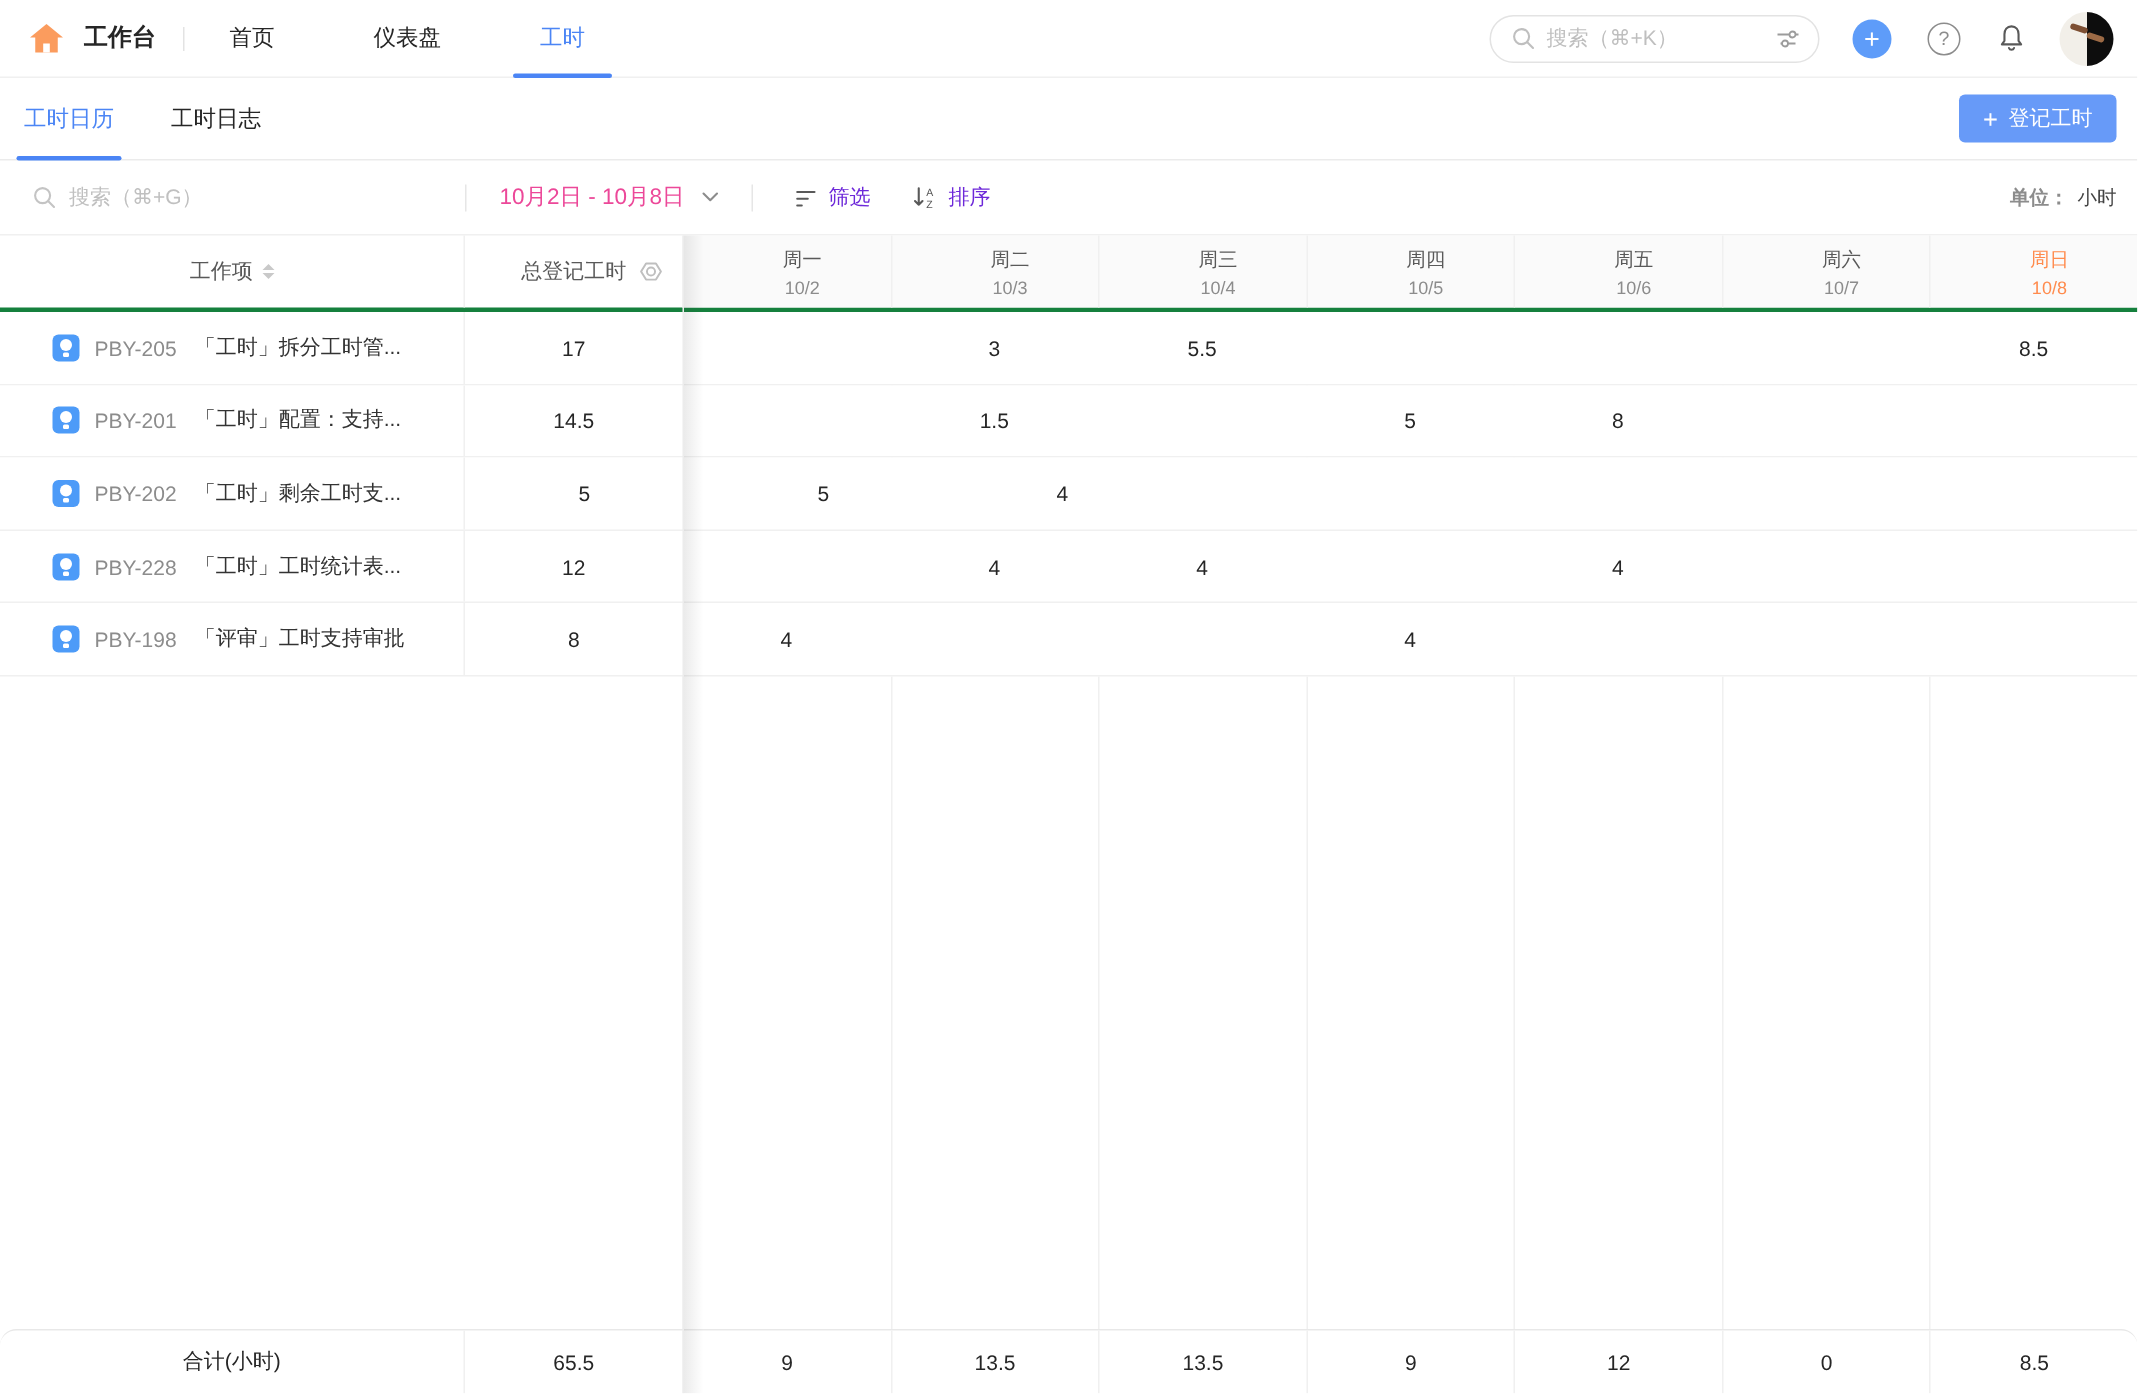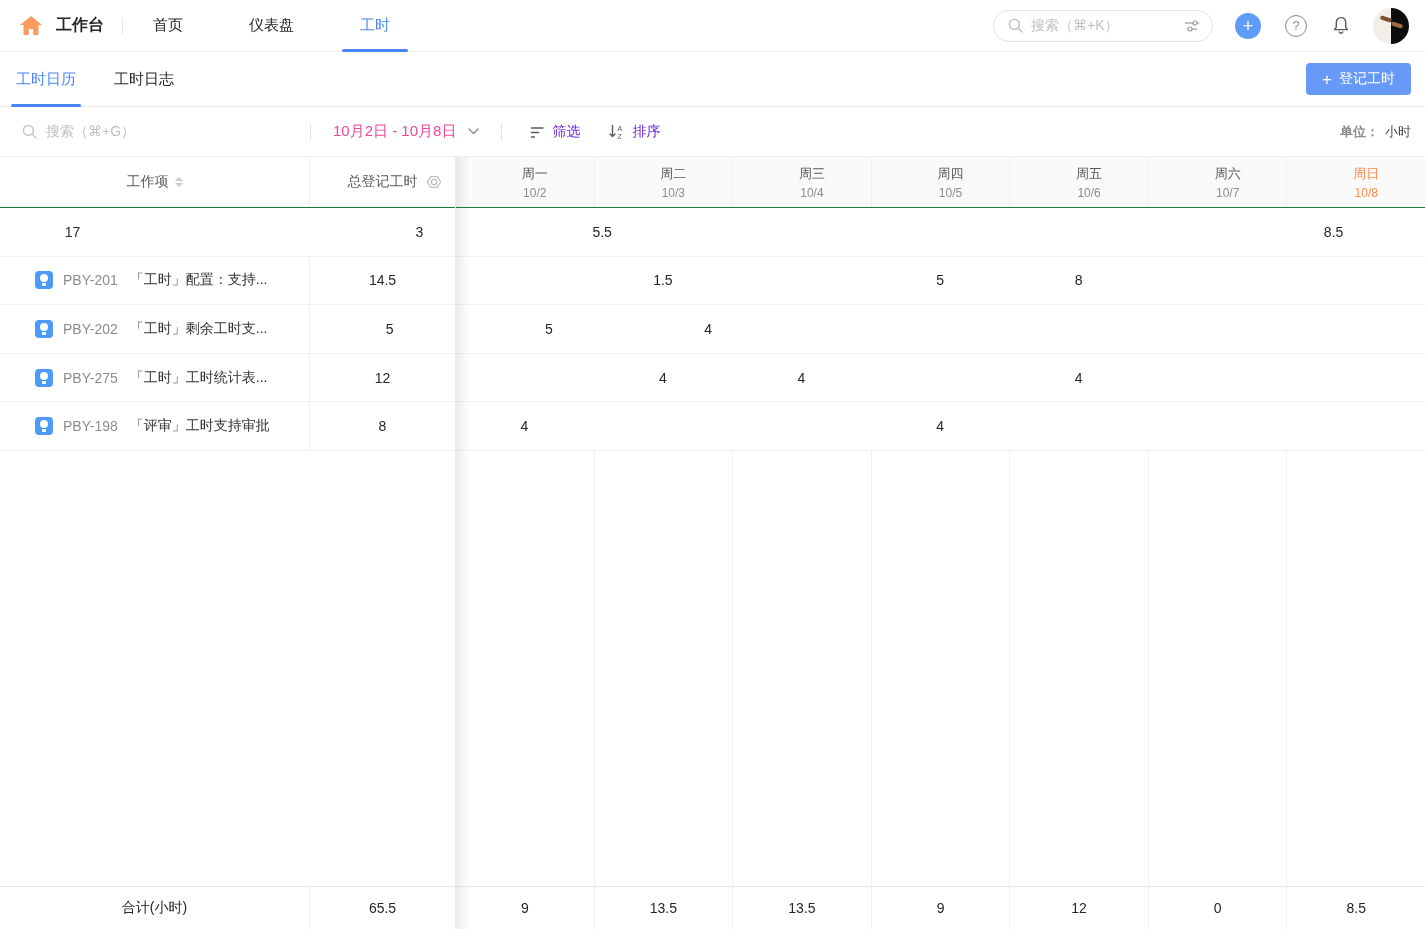--- a/index.html
+++ b/index.html
@@ -45,21 +45,21 @@
   .tb-action svg { margin-right:7px; }
   .unit { margin-left:auto; font-size:13px; }
   .unit .lab { color:#8c8c8c;font-weight:bold; }
   .unit .val { color:#434343; margin-left:6px; }
 
   
   .table { flex:1; display:flex; flex-direction:column; position:relative; min-height:0; }
   .frozen-shadow { position:absolute; left:455px; top:0; bottom:0; width:14px; pointer-events:none; z-index:5;
       background:linear-gradient(90deg, rgba(60,60,60,0.10), rgba(60,60,60,0)); border-left:1px solid #ececec; }
 
-  .thead { height:51px; flex:none; display:flex; border-bottom:1px solid #15803d; }
+  .thead { height:51px; flex:none; display:flex; border-bottom:3px solid #15803d; }
   .th-item { width:310px; flex:none; display:flex; align-items:center; justify-content:center; font-size:14px; color:#595959; border-right:1px solid #f0f0f0; }
   .sort-carets { display:inline-flex; flex-direction:column; margin-left:6px; gap:2px; }
   .sort-carets i { width:0; height:0; border-left:4px solid transparent; border-right:4px solid transparent; display:block; }
   .sort-carets .up { border-bottom:4px solid #c9c9c9; }
   .sort-carets .dn { border-top:4px solid #c9c9c9; }
   .th-total { width:145px; flex:none; display:flex; align-items:center; justify-content:center; font-size:14px; color:#595959; position:relative; }
   .gear-btn { position:absolute; right:11px; top:50%; transform:translateY(-50%); display:flex; cursor:pointer; }
   .th-day { flex:1; background:#fafafa; border-left:1px solid #f0f0f0; display:flex; flex-direction:column; align-items:center; justify-content:center; cursor:pointer;padding-left:20px; }
   .th-day .wd { font-size:13px; color:#595959; }
   .th-day .dt { font-size:12px; color:#8c8c8c; margin-top:3px; }
@@ -72,21 +72,21 @@
   .trow { height:48.6px; border-bottom:1px solid #f0f0f0; display:flex; background:#fff; cursor:pointer; }
   .cell-item { width:310px; flex:none; display:flex; align-items:center; padding-left:35px; border-right:1px solid #f0f0f0; overflow:hidden; }
   .wi-icon { width:18px; height:18px; border-radius:4px; background:#4d9bf8; flex:none; position:relative; }
   .wi-icon::before { content:""; position:absolute; width:8px; height:8px; border-radius:50%; background:#fff; top:3px; left:5px; }
   .wi-icon::after { content:""; position:absolute; width:4px; height:3px; background:#fff; bottom:3px; left:7px; border-radius:1px; }
   .wi-id { font-size:14px; color:#8c8c8c; margin-left:10px; flex:none; }
   .wi-title { font-size:14px; color:#333; margin-left:12px; white-space:nowrap; overflow:hidden; }
   .cell-total { width:145px; flex:none; display:flex; align-items:center; justify-content:center; font-size:14px; color:#262626; }
   .cell-day { flex:1; display:flex; align-items:center; justify-content:center; font-size:14px; color:#262626; }
 
-  .tfoot { height:43px; flex:none; display:flex; border-top:1px solid #e8e8e8; background:#fff; }
+  .tfoot { height:43px; flex:none; display:flex; border-top:1px solid #e8e8e8; background:#fff;border-radius:11px; }
   .tf-label { width:310px; flex:none; display:flex; align-items:center; justify-content:center; font-size:14px; color:#262626; border-right:1px solid #f0f0f0; }
   .tf-total { width:145px; flex:none; display:flex; align-items:center; justify-content:center; font-size:14px; color:#262626; font-weight:400; }
   .tf-day { flex:1; display:flex; align-items:center; justify-content:center; font-size:14px; color:#262626; font-weight:500; border-left:1px solid #f0f0f0; }
 </style>
 </head>
 <body>
 
 <div class="app">
 
   <div class="topnav">
@@ -236,20 +236,25 @@
       <div class="bg-col"></div>
       <div class="bg-col"></div>
       <div class="bg-col"></div>
       <div class="bg-col"></div>
       <div class="bg-col"></div>
       <div class="bg-col"></div>
 
       <div class="rows">
 
         <div class="trow">
+          <div class="cell-item">
+            <span class="wi-icon"></span>
+            <span class="wi-id">PBY-205</span>
+            <span class="wi-title">「工时」拆分工时管...</span>
+          </div>
           <div class="cell-total">17</div>
           <div class="cell-day"></div>
           <div class="cell-day">3</div>
           <div class="cell-day">5.5</div>
           <div class="cell-day"></div>
           <div class="cell-day"></div>
           <div class="cell-day"></div>
           <div class="cell-day">8.5</div>
         </div>
 
@@ -280,21 +285,21 @@
           <div class="cell-day">4</div>
           <div class="cell-day"></div>
           <div class="cell-day"></div>
           <div class="cell-day"></div>
           <div class="cell-day"></div>
         </div>
 
         <div class="trow">
           <div class="cell-item">
             <span class="wi-icon"></span>
-            <span class="wi-id">PBY-275</span>
+            <span class="wi-id">PBY-228</span>
             <span class="wi-title">「工时」工时统计表...</span>
           </div>
           <div class="cell-total">12</div>
           <div class="cell-day"></div>
           <div class="cell-day">4</div>
           <div class="cell-day">4</div>
           <div class="cell-day"></div>
           <div class="cell-day">4</div>
           <div class="cell-day"></div>
           <div class="cell-day"></div>

